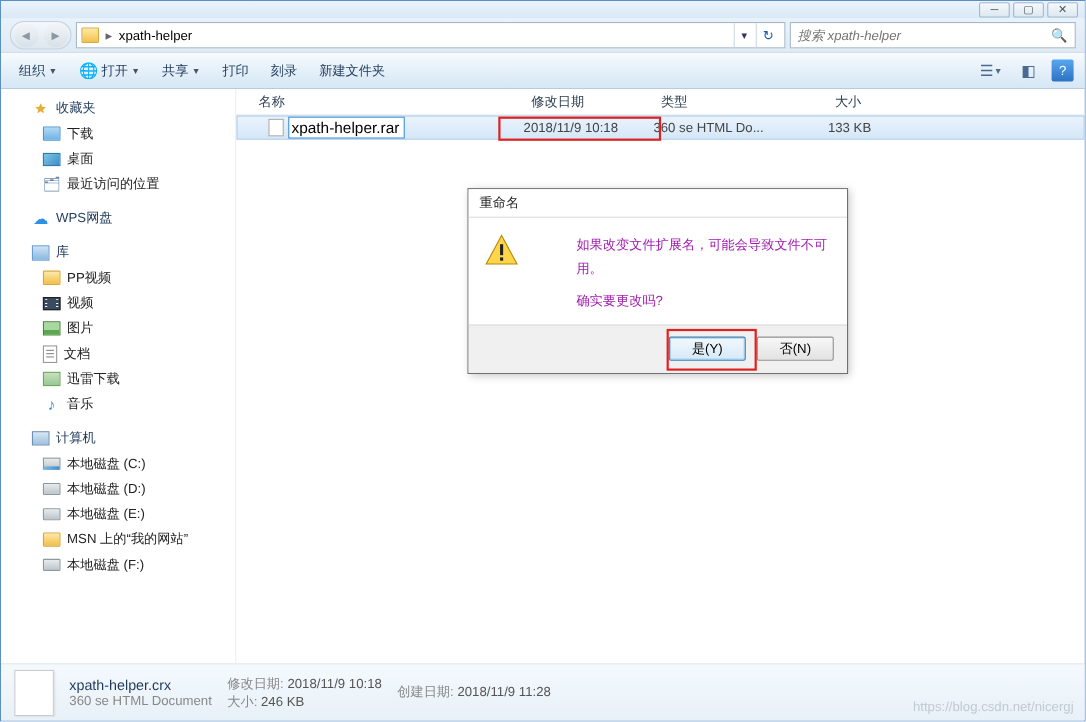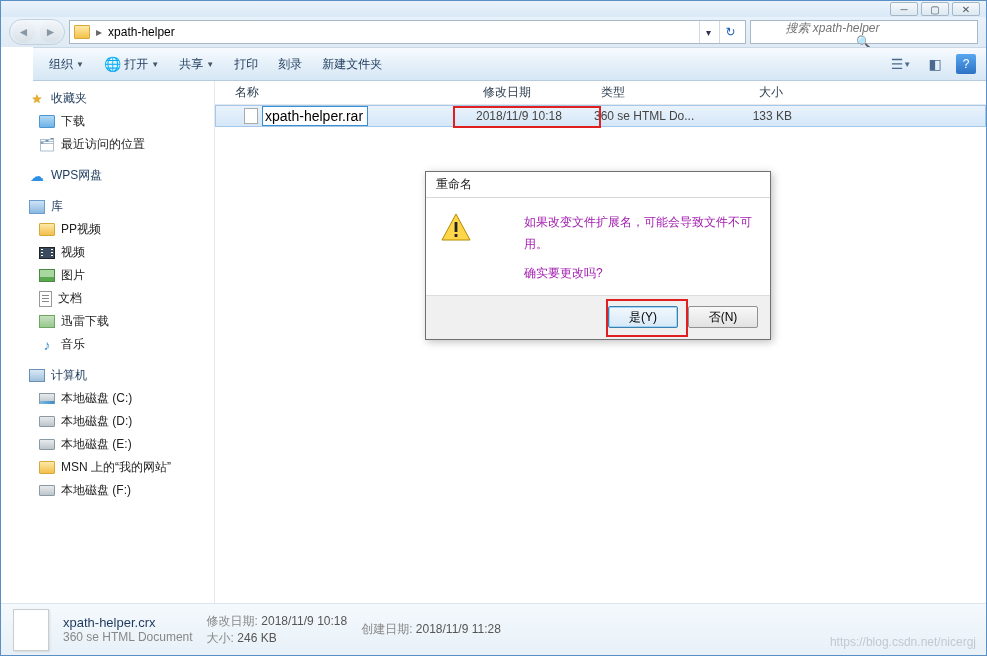--- a/index.html
+++ b/index.html
@@ -10,24 +10,24 @@
 .winbtn { width: 28px; height: 14px; border: 1px solid #a5b7c7; border-radius: 2px; background: linear-gradient(to bottom, #f5f9fc, #dde8f1); font-size: 10px; display: flex; align-items: center; justify-content: center; color: #49555f; cursor: pointer; }
 .addrbar { height: 30px; display: flex; align-items: center; padding: 0 8px; gap: 4px; background: linear-gradient(to bottom, #e9f2fa, #dfeaf4); }
 .navcircles { width: 56px; height: 26px; border-radius: 14px; background: linear-gradient(to bottom, #f3f8fc, #dce7f0); border: 1px solid #c3d2df; display: flex; align-items: center; justify-content: space-around; }
 .navcircle { width: 22px; height: 22px; border-radius: 50%; background: linear-gradient(to bottom, #f2f5f8, #d8e1e8); display: flex; align-items: center; justify-content: center; color: #8a98a3; font-size: 12px; }
 .pathbox { flex: 1; height: 24px; border: 1px solid #a7b8c9; background: #fff; display: flex; align-items: center; padding: 0 4px; gap: 6px; font-size: 12px; }
 .pathbox .foldericon { width: 16px; height: 14px; background: linear-gradient(to bottom, #ffe9a6, #f3c14a); border: 1px solid #d8a83c; border-radius: 1px; }
 .pathbox .sep { color: #666; }
 .pathend { margin-left: auto; display: flex; align-items: center; gap: 2px; }
 .pathend .dd { border-left: 1px solid #cdd9e4; width: 18px; height: 22px; display: flex; align-items: center; justify-content: center; color: #335; font-size: 10px; }
 .refresh { border-left: 1px solid #cdd9e4; width: 22px; height: 22px; display: flex; align-items: center; justify-content: center; color: #1b5fb5; font-size: 12px; }
-.searchbox { width: 228px; height: 24px; border: 1px solid #a7b8c9; background: #fff; display: flex; align-items: center; padding: 0 6px; font-size: 12px; flex-direction: column; }
+.searchbox { width: 260px; height: 24px; border: 1px solid #a7b8c9; background: #fff; display: flex; align-items: center; padding: 0 6px; font-size: 12px; }
 .searchbox input { border: none; flex: 1; font-size: 12px; font-style: italic; color: #888; outline: none; }
 .searchbox .sicon { color: #3b6fa8; font-size: 12px; }
-.toolbar { height: 34px; background: linear-gradient(to bottom, #f7fbff, #e5f0f9 50%, #d6e7f5); border-top: 1px solid #c9d8e6; border-bottom: 1px solid #b8cbdd; display: flex; align-items: center; padding: 0 10px; gap: 8px; font-size: 12px; color: #1e395b; margin-left: 32px; }
+.toolbar { height: 34px; background: linear-gradient(to bottom, #f7fbff, #e5f0f9 50%, #d6e7f5); border-top: 1px solid #c9d8e6; border-bottom: 1px solid #b8cbdd; display: flex; align-items: center; padding: 0 10px; gap: 8px; font-size: 12px; color: #1e395b; }
 .tbitem { display: flex; align-items: center; gap: 3px; padding: 3px 6px; cursor: pointer; }
 .tbitem .dd { font-size: 8px; color: #456; }
 .tbitem.open .globeicon { font-size: 14px; }
 .tbright { margin-left: auto; display: flex; align-items: center; gap: 8px; }
 .viewicon { width: 26px; height: 22px; border: 1px solid transparent; display: flex; align-items: center; justify-content: center; font-size: 14px; color: #4a6b8f; }
 .helpicon { width: 20px; height: 20px; border-radius: 2px; background: linear-gradient(to bottom, #58a7f0, #2d72c4); color: #fff; font-size: 12px; display: flex; align-items: center; justify-content: center; }
 .content { flex: 1; display: flex; overflow: hidden; }
 .navpane { width: 214px; background: #fff; border-right: 1px solid #e3e9ee; overflow-y: auto; padding: 6px 0; font-size: 12px; }
 .navgroup { margin-bottom: 8px; }
 .navhead { display: flex; align-items: center; gap: 6px; padding: 3px 10px 3px 14px; color: #1e395b; font-weight: 400; }
@@ -148,20 +148,24 @@
         <div class="navhead">
             <span class="tri"></span>
             <span class="icon16 star">★</span>
             <span>收藏夹</span>
           </div>
         <div class="navitem">
             <span class="foldery blue"></span>
             <span>下载</span>
           </div>
         <div class="navitem">
+            <span class="desktopicon"></span>
+            <span>桌面</span>
+          </div>
+        <div class="navitem">
             <span class="icon16 recenticon">🗂</span>
             <span>最近访问的位置</span>
           </div>
       </div>
       <div class="navgroup">
         <div class="navhead">
             <span class="tri"></span>
             <span class="icon16 cloudicon">☁</span>
             <span>WPS网盘</span>
           </div>

